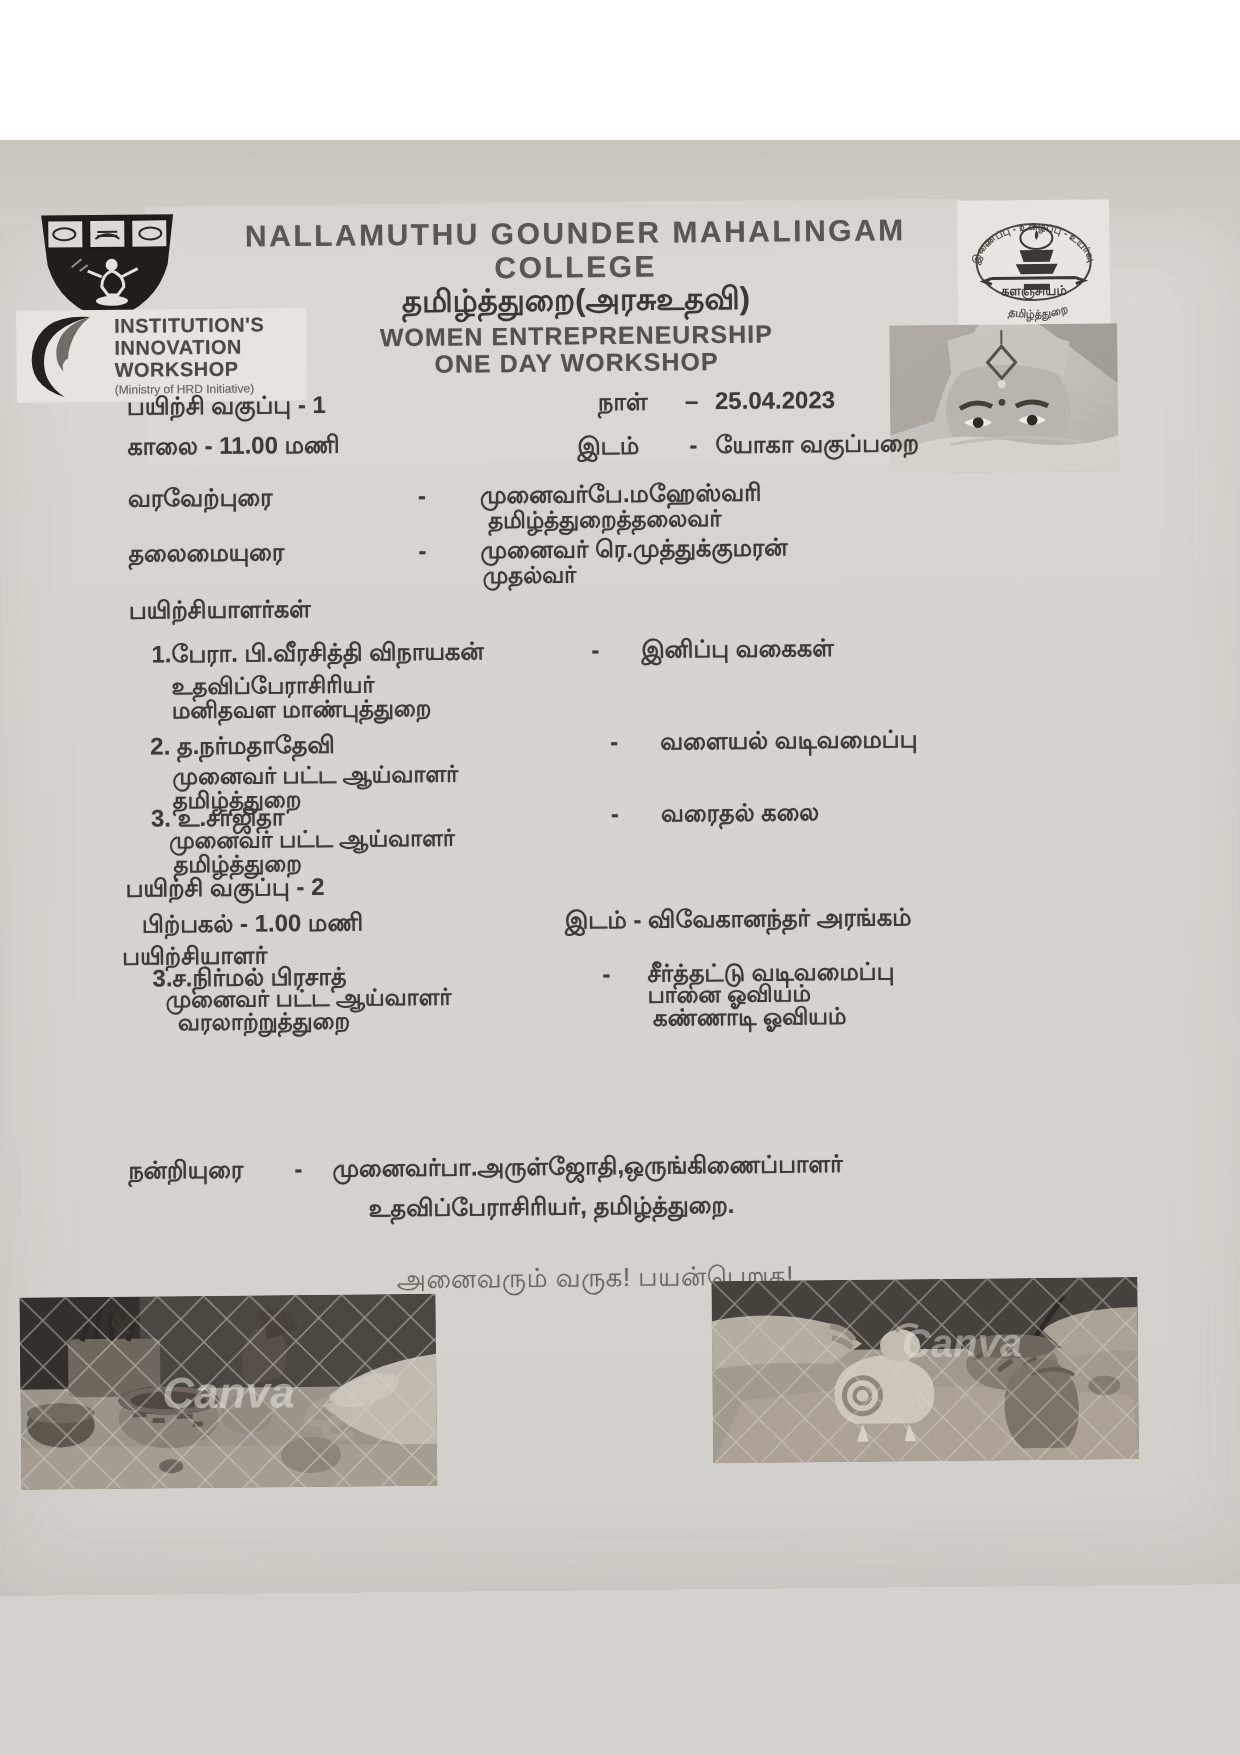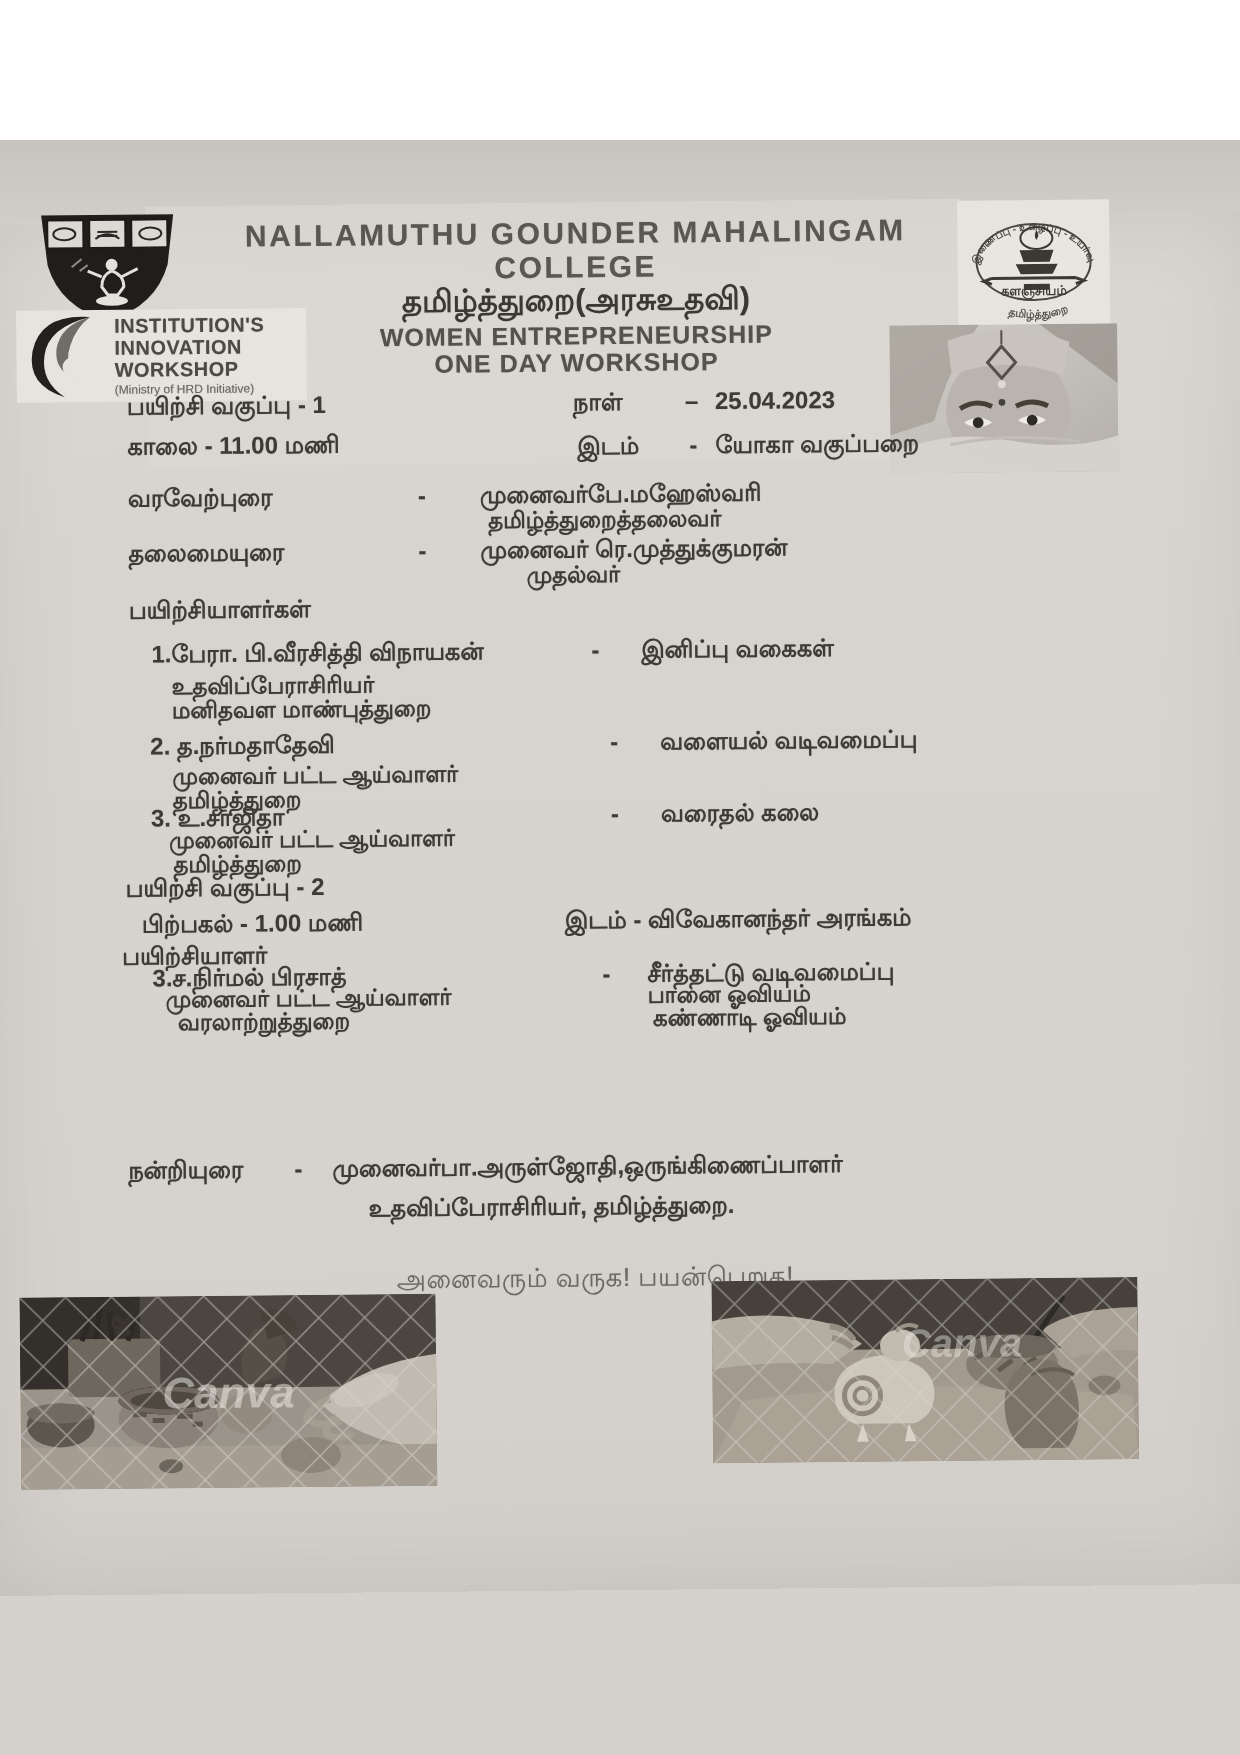--- a/index.html
+++ b/index.html
@@ -105,38 +105,38 @@
         <path d="M70,84 q16,-10 32,-2 M126,82 q16,-8 32,0" stroke="#453f38" stroke-width="5" fill="none"></path>
         <path d="M74,98 q14,-9 28,0 q-14,9 -28,0 Z" fill="#efece6"></path>
         <circle cx="88" cy="98" r="5.4" fill="#2e2a26"></circle>
         <path d="M128,96 q14,-9 28,0 q-14,9 -28,0 Z" fill="#efece6"></path>
         <circle cx="142" cy="96" r="5.4" fill="#2e2a26"></circle>
         <path d="M0,128 Q60,104 118,116 Q180,128 228,112 V148 H0 Z" fill="#d6d3cd" opacity=".96"></path>
         <path d="M60,120 Q118,108 190,118" stroke="#c2beb7" stroke-width="3" fill="none"></path>
       </svg>
 
       <div class="t" style="left:130px;top:248px;">பயிற்சி வகுப்பு - 1</div>
-      <div class="t" style="left:576px;top:248px;">நாள்</div>
+      <div class="t" style="left:601px;top:248px;">நாள்</div>
       <div class="t" style="left:688px;top:248px;">–</div>
       <div class="t" style="left:718px;top:248px;">25.04.2023</div>
 
       <div class="t" style="left:130px;top:288px;">காலை - 11.00 மணி</div>
       <div class="t" style="left:580px;top:292px;">இடம்</div>
       <div class="t" style="left:692px;top:292px;">-</div>
       <div class="t" style="left:718px;top:292px;">யோகா வகுப்பறை</div>
 
       <div class="t" style="left:130px;top:340px;">வரவேற்புரை</div>
       <div class="t" style="left:420px;top:340px;">-</div>
       <div class="t" style="left:482px;top:340px;">முனைவர்பே.மஹேஸ்வரி</div>
       <div class="t sub" style="left:490px;top:367px;">தமிழ்த்துறைத்தலைவர்</div>
 
       <div class="t" style="left:130px;top:395px;">தலைமையுரை</div>
       <div class="t" style="left:420px;top:395px;">-</div>
       <div class="t" style="left:482px;top:395px;">முனைவர் ரெ.முத்துக்குமரன்</div>
-      <div class="t sub" style="left:484px;top:422px;margin-left:44px;">முதல்வர்</div>
+      <div class="t sub" style="left:484px;top:422px;">முதல்வர்</div>
 
       <div class="t" style="left:130px;top:452px;">பயிற்சியாளர்கள்</div>
 
       <div class="t" style="left:152px;top:496px;">1.பேரா. பி.வீரசித்தி விநாயகன்</div>
       <div class="t" style="left:592px;top:496px;">-</div>
       <div class="t" style="left:642px;top:496px;">இனிப்பு வகைகள்</div>
       <div class="t sub" style="left:172px;top:530px;">உதவிப்பேராசிரியர்</div>
       <div class="t sub" style="left:172px;top:554px;">மனிதவள மாண்புத்துறை</div>
 
       <div class="t" style="left:150px;top:588px;">2. த.நர்மதாதேவி</div>

